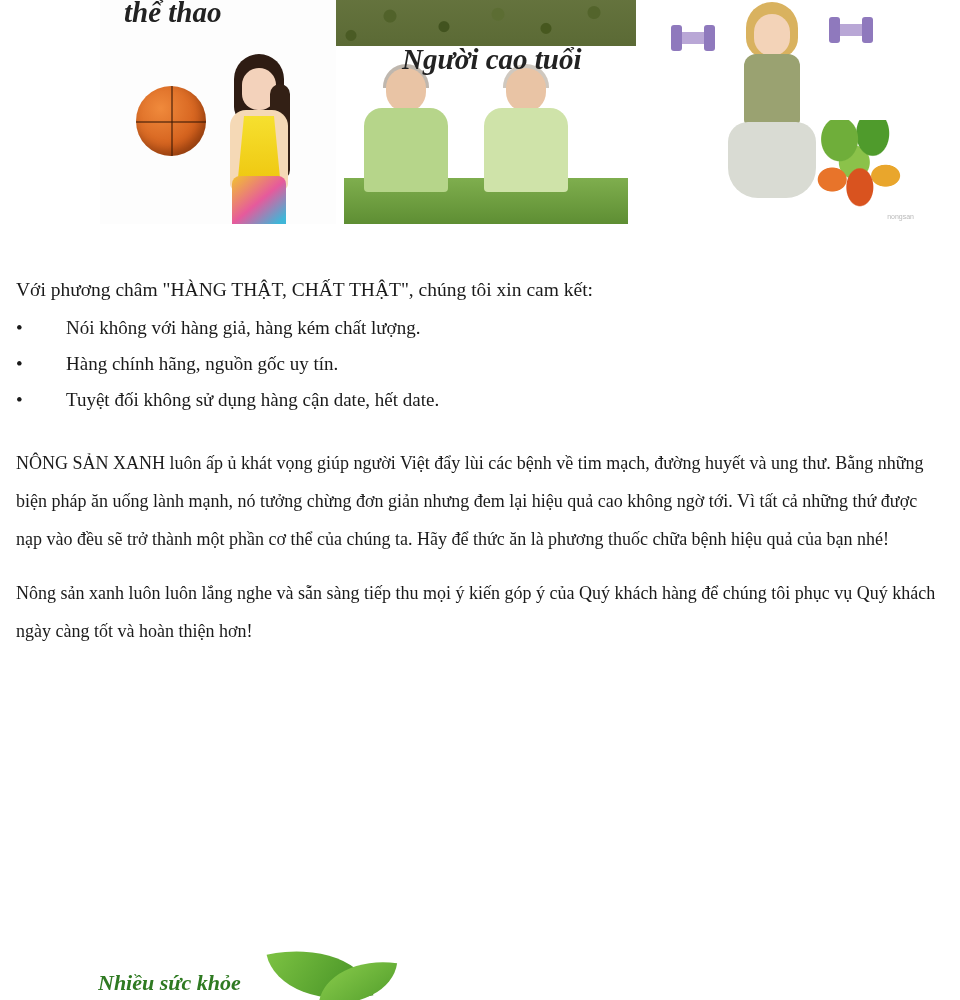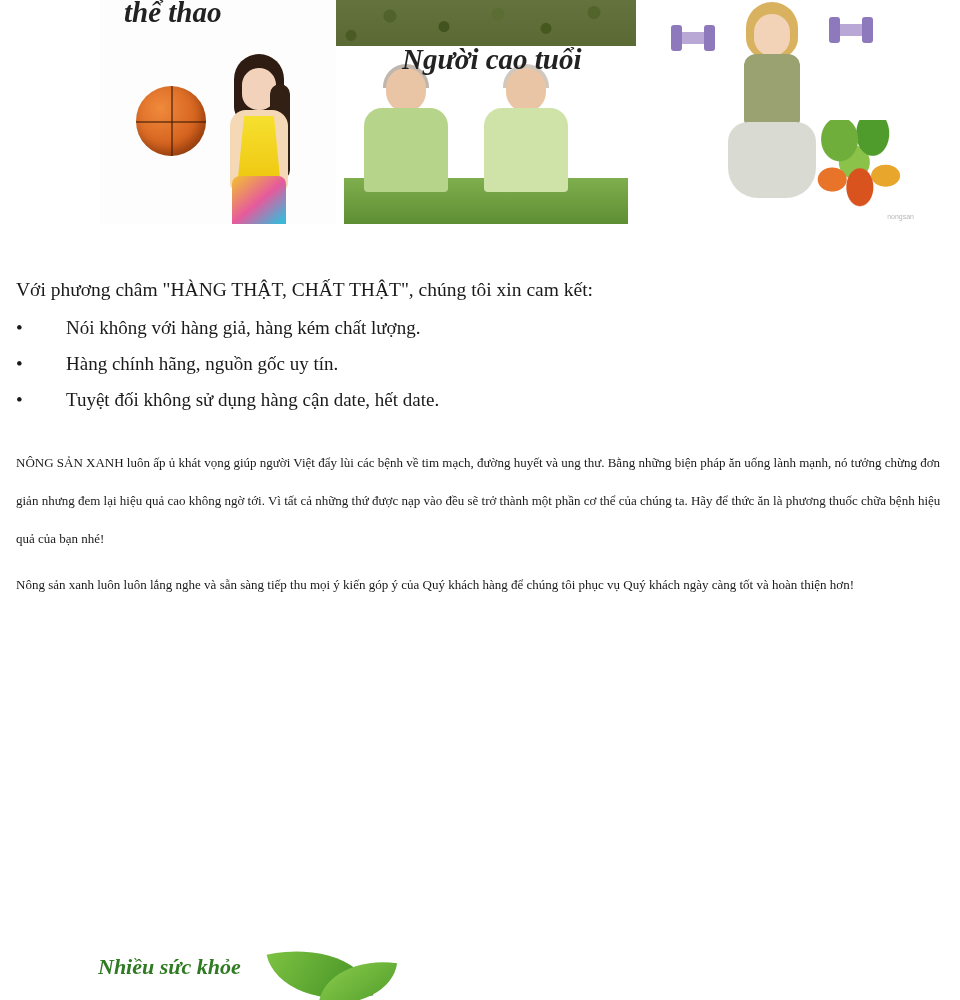--- a/index.html
+++ b/index.html
@@ -261,27 +261,27 @@
   }
   ul.commitments li:before {
     content: "\2022";
     position: absolute;
     left: 0;
     top: 0;
     font-size: 19px;
     color: #1a1a1a;
   }
   .para {
-    font-size: 13px;
+    font-size: 18px;
     line-height: 38px;
     margin: 26px 0 0 0;
     text-align: left;
   }
   .para + .para {
-    margin-top: 8px;
+    margin-top: 16px;
   }
 
   
   .bottom-art {
     position: absolute;
     left: 90px;
     top: 952px;
     width: 300px;
     height: 60px;
   }
@@ -301,21 +301,21 @@
     top: 6px;
     width: 72px;
     height: 50px;
     background: linear-gradient(135deg, #8fd04f, #4d9a28);
     border-radius: 100% 0 100% 0;
     transform: rotate(8deg);
   }
   .bottom-text {
     position: absolute;
     left: 8px;
-    top: 2px;
+    top: 18px;
     font-family: "Liberation Serif", serif;
     font-style: italic;
     font-weight: bold;
     font-size: 22px;
     color: #2f7a22;
     white-space: nowrap;
     overflow: hidden;
     height: 30px;
   }
 </style>

